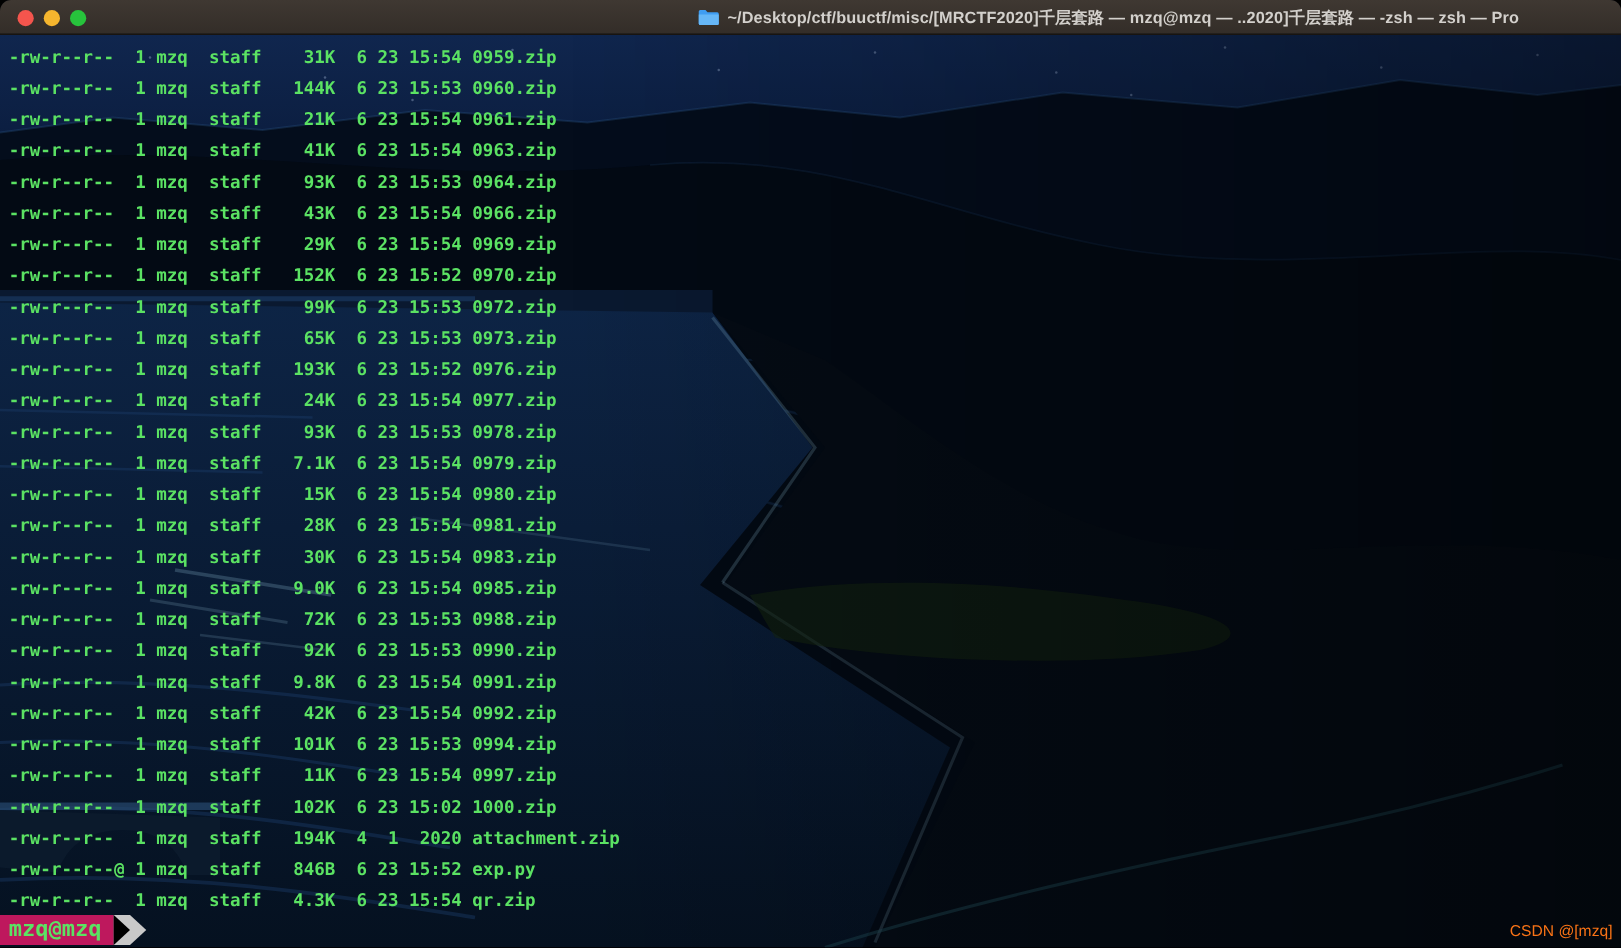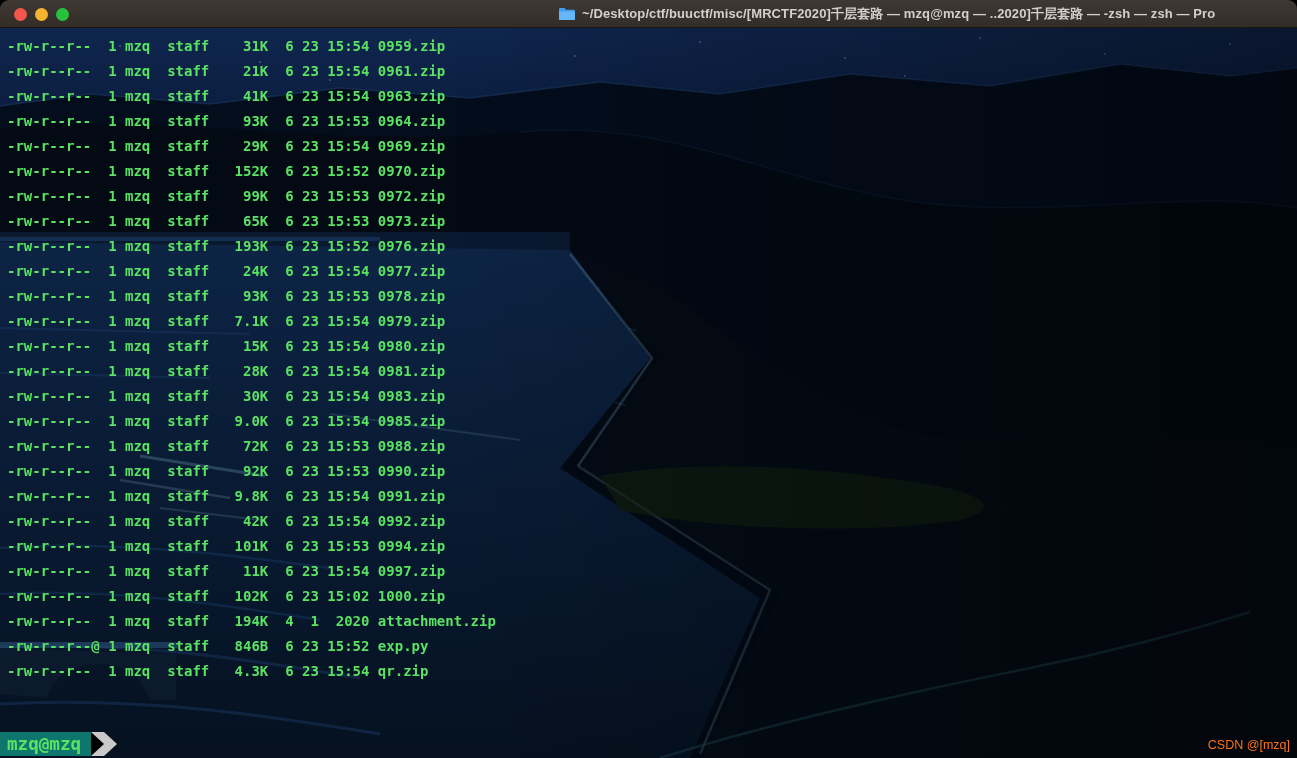--- a/index.html
+++ b/index.html
@@ -50,21 +50,21 @@
   }
   .trow { height:25px; line-height:25px; white-space:pre; }
 
   
   .prompt-row {
     position:absolute; left:0; right:0; bottom:2px; height:24px;
     display:flex; align-items:stretch; z-index:6;
     font-family:"DejaVu Sans Mono", monospace; font-size:17.6px; font-weight:bold;
   }
   .seg-user {
-    background:#0f766e; color:#5be263;
+    background:#be185d; color:#5be263;
     padding:0 10px 0 7px; display:flex; align-items:center; white-space:pre;
   }
   .sep1 {
     width:0; height:0; align-self:center;
     border-left:13px solid #000;
     border-top:12px solid transparent; border-bottom:12px solid transparent;
     background:#c9c9c9;
   }
   .seg-path {
     background:#c9c9c9; color:#0c0c0c;
@@ -187,23 +187,25 @@
       </g>
 
       <path d="M660 730 C780 692 920 662 1030 640 C1110 624 1180 606 1250 584" fill="none" stroke="#1e4a54" stroke-width="2.5" opacity="0.45"></path>
 
       <rect x="0" y="0" width="1297" height="730" fill="url(#darkR)"></rect>
     </svg>
 
     <div class="output">
 
     <div class="trow"><span>-rw-r--r--  1 mzq  staff    31K  6 23 15:54 0959.zip</span></div>
+        <div class="trow"><span>-rw-r--r--  1 mzq  staff   144K  6 23 15:53 0960.zip</span></div>
         <div class="trow"><span>-rw-r--r--  1 mzq  staff    21K  6 23 15:54 0961.zip</span></div>
         <div class="trow"><span>-rw-r--r--  1 mzq  staff    41K  6 23 15:54 0963.zip</span></div>
         <div class="trow"><span>-rw-r--r--  1 mzq  staff    93K  6 23 15:53 0964.zip</span></div>
+        <div class="trow"><span>-rw-r--r--  1 mzq  staff    43K  6 23 15:54 0966.zip</span></div>
         <div class="trow"><span>-rw-r--r--  1 mzq  staff    29K  6 23 15:54 0969.zip</span></div>
         <div class="trow"><span>-rw-r--r--  1 mzq  staff   152K  6 23 15:52 0970.zip</span></div>
         <div class="trow"><span>-rw-r--r--  1 mzq  staff    99K  6 23 15:53 0972.zip</span></div>
         <div class="trow"><span>-rw-r--r--  1 mzq  staff    65K  6 23 15:53 0973.zip</span></div>
         <div class="trow"><span>-rw-r--r--  1 mzq  staff   193K  6 23 15:52 0976.zip</span></div>
         <div class="trow"><span>-rw-r--r--  1 mzq  staff    24K  6 23 15:54 0977.zip</span></div>
         <div class="trow"><span>-rw-r--r--  1 mzq  staff    93K  6 23 15:53 0978.zip</span></div>
         <div class="trow"><span>-rw-r--r--  1 mzq  staff   7.1K  6 23 15:54 0979.zip</span></div>
         <div class="trow"><span>-rw-r--r--  1 mzq  staff    15K  6 23 15:54 0980.zip</span></div>
         <div class="trow"><span>-rw-r--r--  1 mzq  staff    28K  6 23 15:54 0981.zip</span></div>

